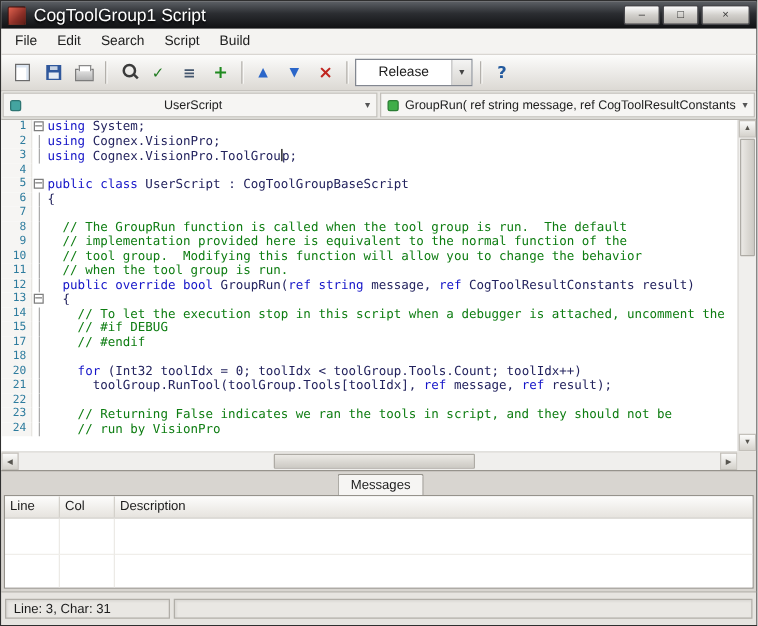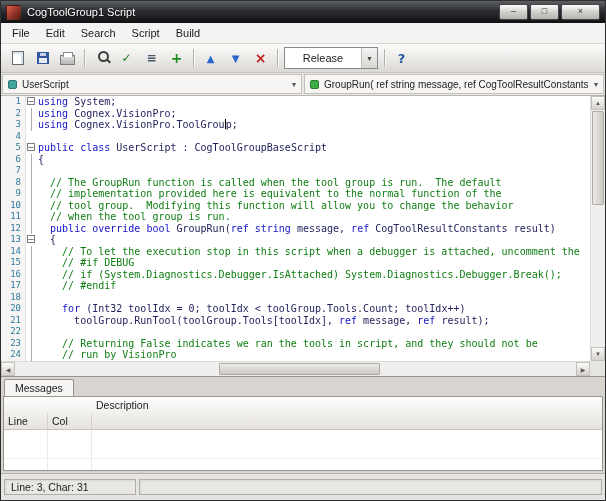--- a/index.html
+++ b/index.html
@@ -1,21 +1,21 @@
 <!DOCTYPE html>
 <html><head>
 <meta charset="utf-8">
 <style>
   html,body{margin:0;padding:0;background:#ffffff;}
   .window{width:606px;height:501px;box-sizing:border-box;border:1px solid #2f2f2f;display:flex;flex-direction:column;
     background:#d8d5d0;font-family:"Liberation Sans","DejaVu Sans",sans-serif;font-size:11px;color:#1c1c1c;}
   
   .titlebar{flex:0 0 22px;background:linear-gradient(#5d6166,#2b2d31 45%,#101113);display:flex;align-items:center;padding:0 5px;color:#fff;}
   .app-icon{width:13px;height:13px;background:linear-gradient(135deg,#e0614e,#8c2f27 60%,#5d1d17);border:1px solid rgba(0,0,0,.4);border-radius:2px;margin-right:6px;flex:0 0 13px;}
-  .title{flex:1;font-size:11px;text-shadow:0 1px 2px #000;white-space:nowrap;overflow:hidden;}
+  .title{flex:1;font-size:14px;text-shadow:0 1px 2px #000;white-space:nowrap;overflow:hidden;}
   .winbtns{display:flex;gap:2px;}
   .winbtn{width:27px;height:14px;background:linear-gradient(#fdfdfd,#d2d0cc 50%,#b5b2ad);border:1px solid #46464a;border-radius:2px;
     color:#333;font-size:9px;line-height:12px;text-align:center;cursor:default;}
   .winbtn.close{width:37px;}
   
   .menubar{flex:0 0 20px;background:#f4f3f1;border-bottom:1px solid #d9d6d2;display:flex;align-items:center;padding-left:3px;}
   .menu-item{padding:3px 8px;cursor:default;}
   
   .toolbar{flex:0 0 28px;background:linear-gradient(#fcfcfb,#dcd9d4);display:flex;align-items:center;padding:0 4px;border-bottom:1px solid #c6c3be;}
   .tbtn{width:23px;height:22px;display:flex;align-items:center;justify-content:center;border:1px solid transparent;border-radius:2px;cursor:default;}
@@ -38,21 +38,21 @@
   .combo{height:20px;background:#fff;border:1px solid #828790;display:flex;align-items:center;width:92px;margin:0 2px;flex:0 0 92px;text-align:center;}
   .combo .cval{flex:1;padding:0 5px;white-space:nowrap;overflow:hidden;}
   .combo .carr{width:15px;align-self:stretch;display:flex;align-items:center;justify-content:center;font-size:7px;color:#444;
     background:linear-gradient(#f4f4f3,#d8d6d2);border-left:1px solid #bdbdbd;}
   
   .navbar{flex:0 0 20px;background:#e9e7e3;display:flex;align-items:stretch;border-bottom:1px solid #b9b6b1;padding:1px;gap:2px;}
   .navcombo{flex:1;display:flex;align-items:center;background:#f6f5f3;border:1px solid #c2bfba;min-width:0;}
   .navdot{width:7px;height:7px;border-radius:2px;margin:0 5px;flex:0 0 7px;}
   .navdot.obj{background:#44a4a0;border:1px solid #2e7673;}
   .navdot.mem{background:#3fae49;border:1px solid #2a7d33;}
-  .navval{flex:1;font-size:10px;color:#222;white-space:nowrap;overflow:hidden;}
+  .navval{flex:1;font-size:10px;color:#222;white-space:nowrap;overflow:hidden;text-align:center;}
   .navarr{width:14px;text-align:center;font-size:7px;color:#555;flex:0 0 14px;}
   
   .editor{flex:1;position:relative;background:#fff;overflow:hidden;}
   .code-scroll{position:absolute;left:0;top:0;right:15px;bottom:15px;overflow:hidden;background:#fff;}
   .code-row{display:flex;height:11.5px;line-height:11.5px;font-family:"DejaVu Sans Mono","Liberation Mono",monospace;font-size:10px;white-space:pre;}
   .ln{flex:0 0 20px;text-align:right;padding-right:4px;color:#2e7c9e;background:#f6f5f3;border-right:1px solid #e3e1dd;font-size:9px;}
   .fold{flex:0 0 12px;position:relative;background:#fff;}
   .fm-l::before{content:"";position:absolute;left:5px;top:0;bottom:0;border-left:1px solid #ababab;}
   .fm-b::before{content:"\2013";position:absolute;left:1px;top:1px;width:8px;height:8px;border:1px solid #7e7e7e;background:#fff;
     font-size:9px;line-height:7px;text-align:center;color:#333;box-sizing:border-box;}
@@ -66,26 +66,26 @@
     background:linear-gradient(#fbfbfa,#d5d2cc);border:1px solid #c3c0ba;box-sizing:border-box;}
   .sarr.vdown{position:absolute;bottom:0;left:0;right:0;}
   .vthumb{position:absolute;top:15px;left:1px;right:1px;height:92px;background:linear-gradient(90deg,#ebe9e5,#cdcac4);border:1px solid #aeaba5;border-radius:1px;}
   .hscroll{position:absolute;left:0;right:15px;bottom:0;height:15px;background:#f0efed;border-top:1px solid #dcdad6;box-sizing:border-box;}
   .sarr.hl{position:absolute;left:0;top:0;bottom:0;width:14px;height:auto;}
   .sarr.hr{position:absolute;right:0;top:0;bottom:0;width:14px;height:auto;}
   .hthumb{position:absolute;left:37%;width:27%;top:1px;bottom:1px;background:linear-gradient(#ebe9e5,#cdcac4);border:1px solid #aeaba5;border-radius:1px;}
   .scorner{position:absolute;right:0;bottom:0;width:15px;height:15px;background:#e6e4e0;}
   
   .messages{flex:0 0 96px;display:flex;flex-direction:column;background:#d8d5d0;border-top:1px solid #96938c;}
-  .tabstrip{flex:0 0 19px;display:flex;align-items:flex-end;padding-left:3px;}
+  .tabstrip{flex:0 0 19px;display:flex;align-items:flex-end;padding-left:3px;justify-content:center;}
   .tab{background:#f6f5f3;border:1px solid #96938c;border-bottom:none;padding:2px 10px;font-size:10.5px;border-radius:2px 2px 0 0;cursor:default;}
   .msgtable{flex:1;background:#fff;border:1px solid #96938c;margin:0 2px 2px;display:flex;flex-direction:column;overflow:hidden;}
   .mhead{display:flex;flex:0 0 17px;background:linear-gradient(#fdfdfc,#e6e3de);border-bottom:1px solid #c6c3bd;}
   .mh{padding:2px 4px;border-right:1px solid #d4d1cb;font-size:10.5px;box-sizing:border-box;}
-  .mh.w40{flex:0 0 44px;margin-top:16px;}
+  .mh.w40{flex:0 0 44px;}
   .mh.desc{flex:1;border-right:none;}
   .mbody{flex:1;position:relative;background:#fff;}
   .mbody::before{content:"";position:absolute;left:43px;top:0;bottom:0;border-left:1px solid #eceae6;}
   .mbody::after{content:"";position:absolute;left:87px;top:0;bottom:0;border-left:1px solid #eceae6;}
   .mrowline{position:absolute;left:0;right:0;top:28px;border-top:1px solid #f0eeea;}
   
   .statusbar{flex:0 0 22px;background:#e6e4e0;border-top:1px solid #b5b2ac;display:flex;align-items:center;padding:2px 3px;gap:3px;}
   .scell{height:16px;line-height:15px;border:1px solid #b1aea8;box-shadow:inset 1px 1px 2px rgba(0,0,0,.08);padding:0 6px;background:#e9e7e3;box-sizing:border-box;font-size:10.5px;}
   .scell.pos{flex:0 0 132px;}
   .scell.rest{flex:1;}
@@ -181,21 +181,20 @@
           <div class="code-row"><span class="ln">6</span><span class="fold fm-l"></span><span class="code"><span class="c-p">{</span></span></div>
           <div class="code-row"><span class="ln">7</span><span class="fold fm-l"></span><span class="code"></span></div>
           <div class="code-row"><span class="ln">8</span><span class="fold fm-l"></span><span class="code"><span class="c-c">  // The GroupRun function is called when the tool group is run.  The default</span></span></div>
           <div class="code-row"><span class="ln">9</span><span class="fold fm-l"></span><span class="code"><span class="c-c">  // implementation provided here is equivalent to the normal function of the</span></span></div>
           <div class="code-row"><span class="ln">10</span><span class="fold fm-l"></span><span class="code"><span class="c-c">  // tool group.  Modifying this function will allow you to change the behavior</span></span></div>
           <div class="code-row"><span class="ln">11</span><span class="fold fm-l"></span><span class="code"><span class="c-c">  // when the tool group is run.</span></span></div>
           <div class="code-row"><span class="ln">12</span><span class="fold fm-l"></span><span class="code"><span class="c-p">  </span><span class="c-k">public override bool </span><span class="c-p">GroupRun(</span><span class="c-k">ref string</span><span class="c-p"> message, </span><span class="c-k">ref</span><span class="c-p"> CogToolResultConstants result)</span></span></div>
           <div class="code-row"><span class="ln">13</span><span class="fold fm-b"></span><span class="code"><span class="c-p">  {</span></span></div>
           <div class="code-row"><span class="ln">14</span><span class="fold fm-l"></span><span class="code"><span class="c-c">    // To let the execution stop in this script when a debugger is attached, uncomment the</span></span></div>
           <div class="code-row"><span class="ln">15</span><span class="fold fm-l"></span><span class="code"><span class="c-c">    // #if DEBUG</span></span></div>
-          <div class="code-row"><span class="ln">16</span><span class="fold fm-l"></span><span class="code"><span class="c-c">    // if (System.Diagnostics.Debugger.IsAttached) System.Diagnostics.Debugger.Break();</span></span></div>
           <div class="code-row"><span class="ln">17</span><span class="fold fm-l"></span><span class="code"><span class="c-c">    // #endif</span></span></div>
           <div class="code-row"><span class="ln">18</span><span class="fold fm-l"></span><span class="code"></span></div>
           <div class="code-row"><span class="ln">20</span><span class="fold fm-l"></span><span class="code"><span class="c-p">    </span><span class="c-k">for</span><span class="c-p"> (Int32 toolIdx = 0; toolIdx &lt; toolGroup.Tools.Count; toolIdx++)</span></span></div>
           <div class="code-row"><span class="ln">21</span><span class="fold fm-l"></span><span class="code"><span class="c-p">      toolGroup.RunTool(toolGroup.Tools[toolIdx], </span><span class="c-k">ref</span><span class="c-p"> message, </span><span class="c-k">ref</span><span class="c-p"> result);</span></span></div>
           <div class="code-row"><span class="ln">22</span><span class="fold fm-l"></span><span class="code"></span></div>
           <div class="code-row"><span class="ln">23</span><span class="fold fm-l"></span><span class="code"><span class="c-c">    // Returning False indicates we ran the tools in script, and they should not be</span></span></div>
           <div class="code-row"><span class="ln">24</span><span class="fold fm-l"></span><span class="code"><span class="c-c">    // run by VisionPro</span></span></div>
         </div>
     </div>
     <div class="vscroll">

